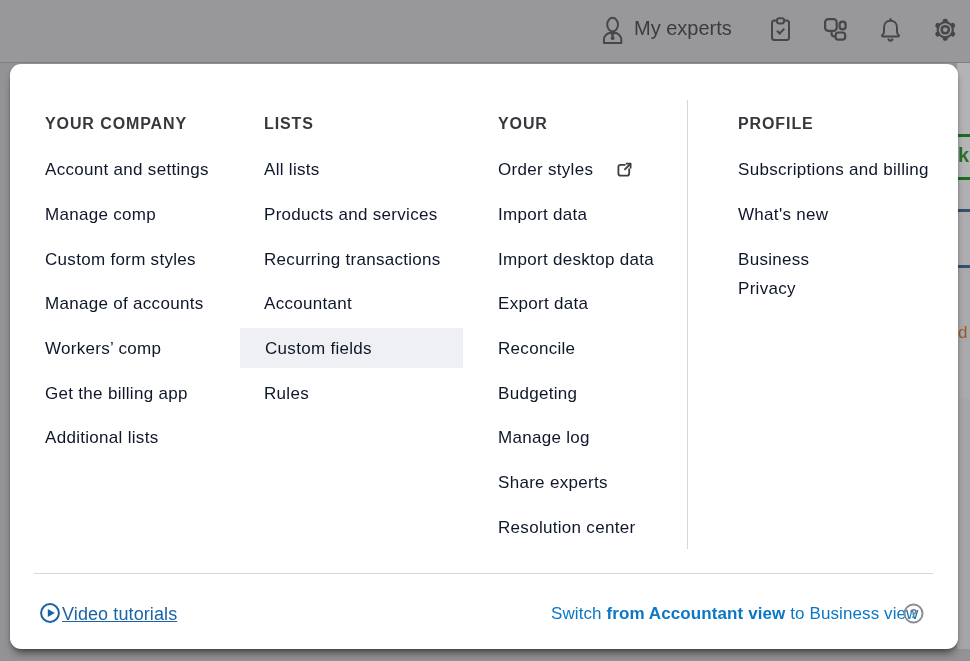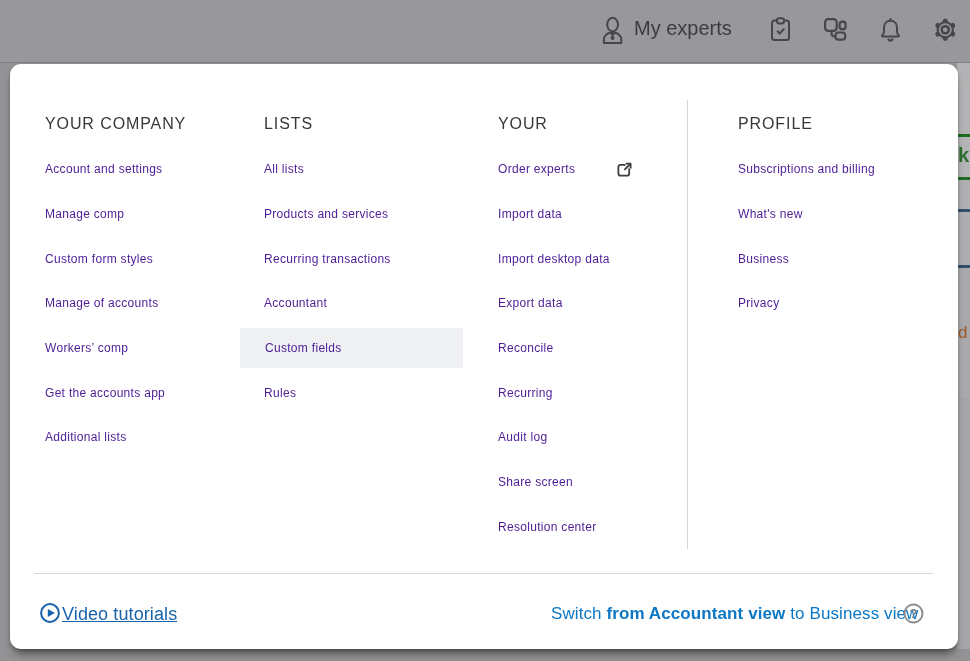--- a/index.html
+++ b/index.html
@@ -1,21 +1,21 @@
 <!DOCTYPE html>
 <html><head><meta charset="utf-8">
 <style>
 html,body{margin:0;padding:0}
 body{width:970px;height:661px;overflow:hidden;position:relative;
  font-family:"Liberation Sans",sans-serif;background:#939396}
 .abs{position:absolute}
 #hdr{position:absolute;left:0;top:0;width:970px;height:62px;background:#98989b;border-bottom:1px solid #7e7f82}
 #panel{position:absolute;left:10px;top:64px;width:947.5px;height:585px;background:#ffffff;border-radius:11px;box-shadow:0 7px 9px -3px rgba(0,0,0,0.50), 0 1px 3px rgba(0,0,0,0.18);z-index:5}
-.hd{position:absolute;font-size:16px;font-weight:normal;line-height:16px;letter-spacing:0.9px;color:#36383c;white-space:nowrap;z-index:6}
-.it{position:absolute;font-size:12px;line-height:17px;letter-spacing:0.3px;color:#4c1d95;white-space:nowrap;z-index:6}
+.hd{position:absolute;font-size:16px;font-weight:bold;line-height:16px;letter-spacing:0.9px;color:#36383c;white-space:nowrap;z-index:6}
+.it{position:absolute;font-size:17px;line-height:17px;letter-spacing:0.3px;color:#0f172a;white-space:nowrap;z-index:6}
 #hilite{position:absolute;left:240px;top:328px;width:223px;height:40px;background:#eef0f4;z-index:5}
 #vdiv{position:absolute;left:687px;top:100px;width:1px;height:449px;background:#d5d7db;z-index:6}
 #hdiv{position:absolute;left:34px;top:573px;width:899px;height:1px;background:#d5d7db;z-index:6}
 .sliv{position:absolute;left:957px;width:13px;z-index:1}
 #myexp{position:absolute;left:634px;top:18px;font-size:20px;line-height:20px;color:#3a3c40;white-space:nowrap}
 #vidtxt{position:absolute;left:62px;top:605px;font-size:18px;line-height:18px;color:#1a63a8;text-decoration:underline;z-index:6;letter-spacing:0.1px}
 #switch{position:absolute;left:551px;top:605px;font-size:17px;line-height:17px;color:#0b77c5;white-space:nowrap;z-index:6;letter-spacing:0.1px}
 #switch b{color:#0b77c5}
 </style></head>
 <body>
@@ -82,49 +82,49 @@
 <div class="hd" style="left:45px;top:116px">YOUR COMPANY</div>
 <div class="hd" style="left:264px;top:116px">LISTS</div>
 <div class="hd" style="left:498px;top:116px">YOUR</div>
 <div class="hd" style="left:738px;top:116px">PROFILE</div>
 
 <div class="it" style="left:45px;top:161px">Account and settings</div>
 <div class="it" style="left:45px;top:206px">Manage comp</div>
 <div class="it" style="left:45px;top:251px">Custom form styles</div>
 <div class="it" style="left:45px;top:295px">Manage of accounts</div>
 <div class="it" style="left:45px;top:340px">Workers’ comp</div>
-<div class="it" style="left:45px;top:385px">Get the accounts app</div>
+<div class="it" style="left:45px;top:385px">Get the billing app</div>
 <div class="it" style="left:45px;top:429px">Additional lists</div>
 
 <div class="it" style="left:264px;top:161px">All lists</div>
 <div class="it" style="left:264px;top:206px">Products and services</div>
 <div class="it" style="left:264px;top:251px">Recurring transactions</div>
 <div class="it" style="left:264px;top:295px">Accountant</div>
 <div class="it" style="left:265px;top:340px">Custom fields</div>
 <div class="it" style="left:264px;top:385px">Rules</div>
 
-<div class="it" style="left:498px;top:161px">Order experts</div>
+<div class="it" style="left:498px;top:161px">Order styles</div>
 <svg class="abs" style="left:616px;top:162px;z-index:6" width="16" height="16" viewBox="0 0 16 16" fill="none" stroke="#3c3e42" stroke-width="1.8">
  <path d="M9.5 2.8 H4.6 C3.3 2.8 2.4 3.7 2.4 5 v6.4 c0 1.3 0.9 2.2 2.2 2.2 H11 c1.3 0 2.2-0.9 2.2-2.2 V6.6"></path>
  <path d="M9.8 1.6 h4.8 v4.8" stroke-linejoin="round"></path>
  <path d="M14.2 2 L8.4 7.8"></path>
 </svg>
 <div class="it" style="left:498px;top:206px">Import data</div>
 <div class="it" style="left:498px;top:251px">Import desktop data</div>
 <div class="it" style="left:498px;top:295px">Export data</div>
 <div class="it" style="left:498px;top:340px">Reconcile</div>
-<div class="it" style="left:498px;top:385px">Recurring</div>
-<div class="it" style="left:498px;top:429px">Audit log</div>
-<div class="it" style="left:498px;top:474px">Share screen</div>
+<div class="it" style="left:498px;top:385px">Budgeting</div>
+<div class="it" style="left:498px;top:429px">Manage log</div>
+<div class="it" style="left:498px;top:474px">Share experts</div>
 <div class="it" style="left:498px;top:519px">Resolution center</div>
 
 <div class="it" style="left:738px;top:161px">Subscriptions and billing</div>
 <div class="it" style="left:738px;top:206px">What's new</div>
 <div class="it" style="left:738px;top:251px">Business</div>
-<div class="it" style="left:738px;top:295px">Privacy</div>
+<div class="it" style="left:738px;top:280px">Privacy</div>
 
 <svg class="abs" style="left:40px;top:603px;z-index:6" width="20" height="20" viewBox="0 0 20 20">
  <circle cx="10" cy="10" r="8.9" fill="none" stroke="#1a63a8" stroke-width="2"></circle>
  <path d="M7.8 5.9 v8.2 l7-4.1 z" fill="#1a63a8"></path>
 </svg>
 <div id="vidtxt">Video tutorials</div>
 <div id="switch">Switch <b>from Accountant view</b> to Business view</div>
 <svg class="abs" style="left:903px;top:603px;z-index:6" width="21" height="21" viewBox="0 0 21 21">
  <circle cx="10.5" cy="10.5" r="9" fill="none" stroke="#8c8d91" stroke-width="2"></circle>
  <text x="10.5" y="15.2" font-family="Liberation Sans" font-size="13" font-weight="bold" fill="#7b7c80" text-anchor="middle">?</text>

